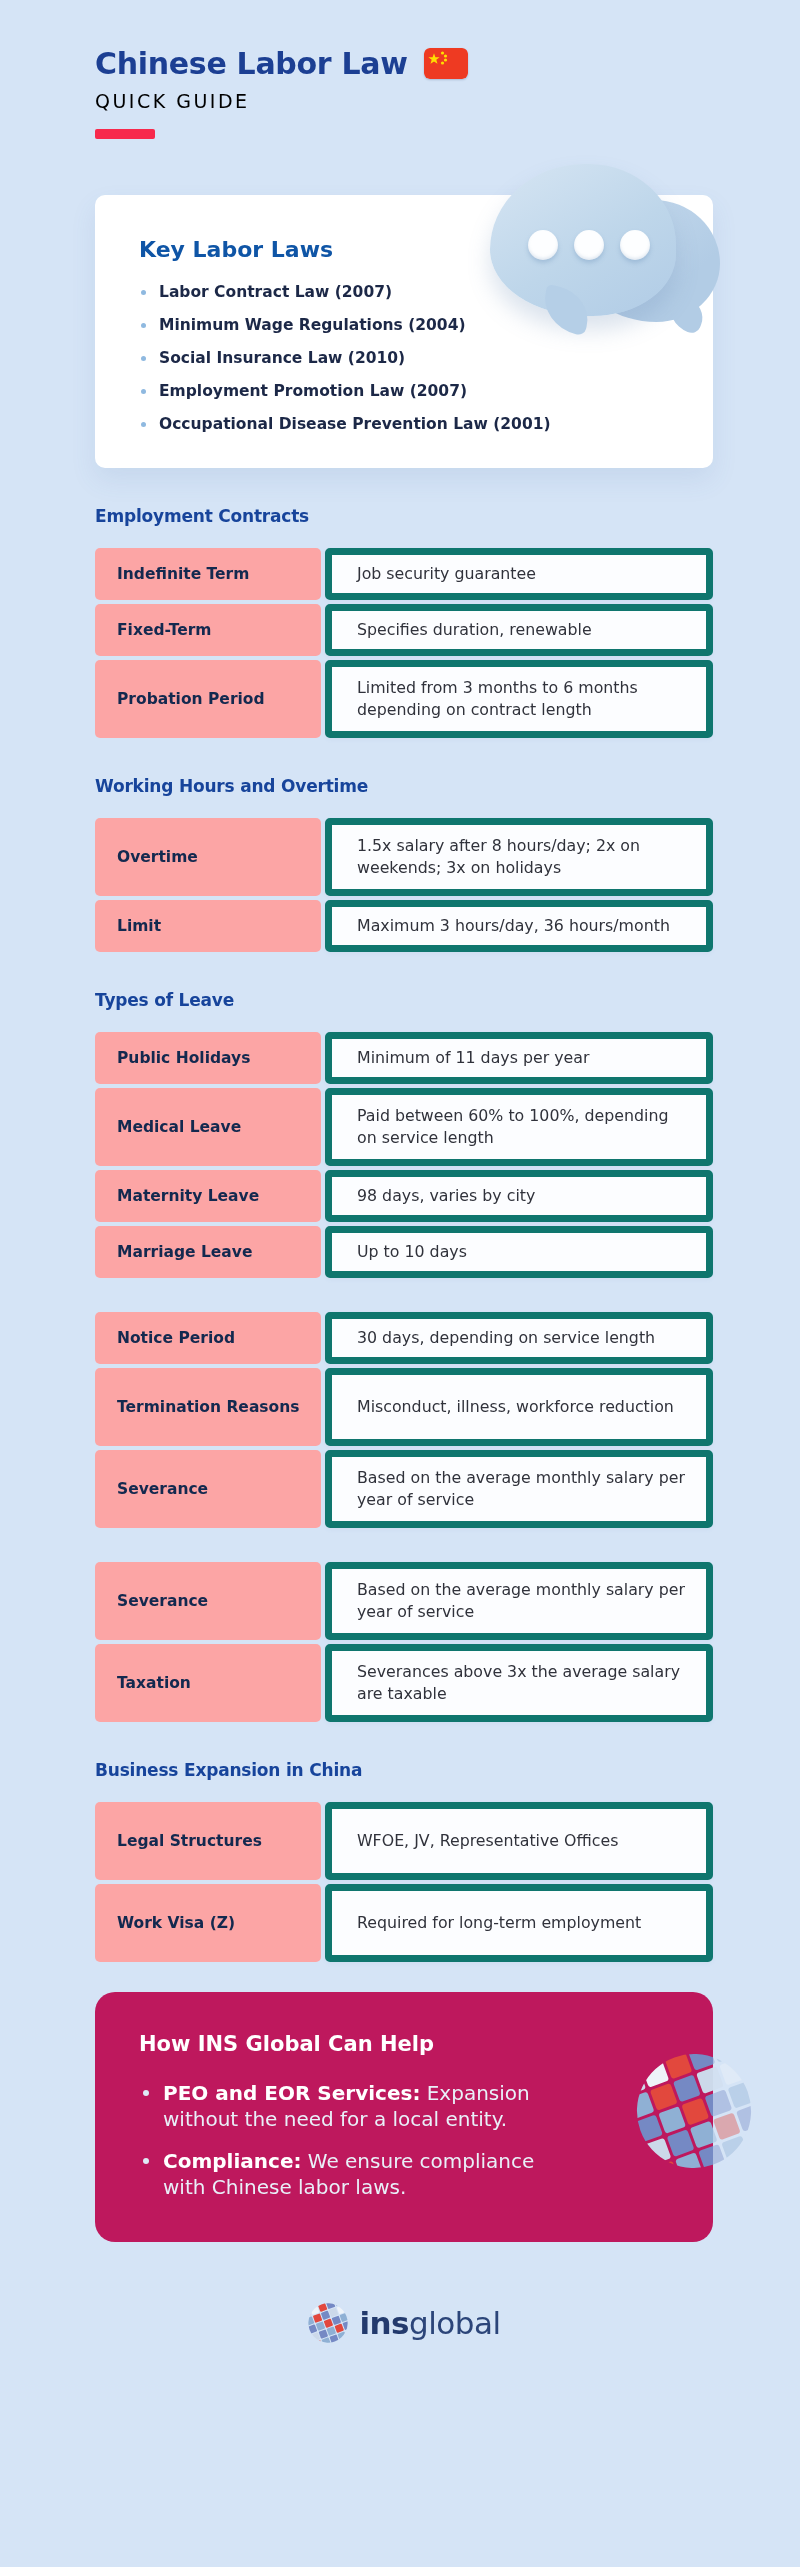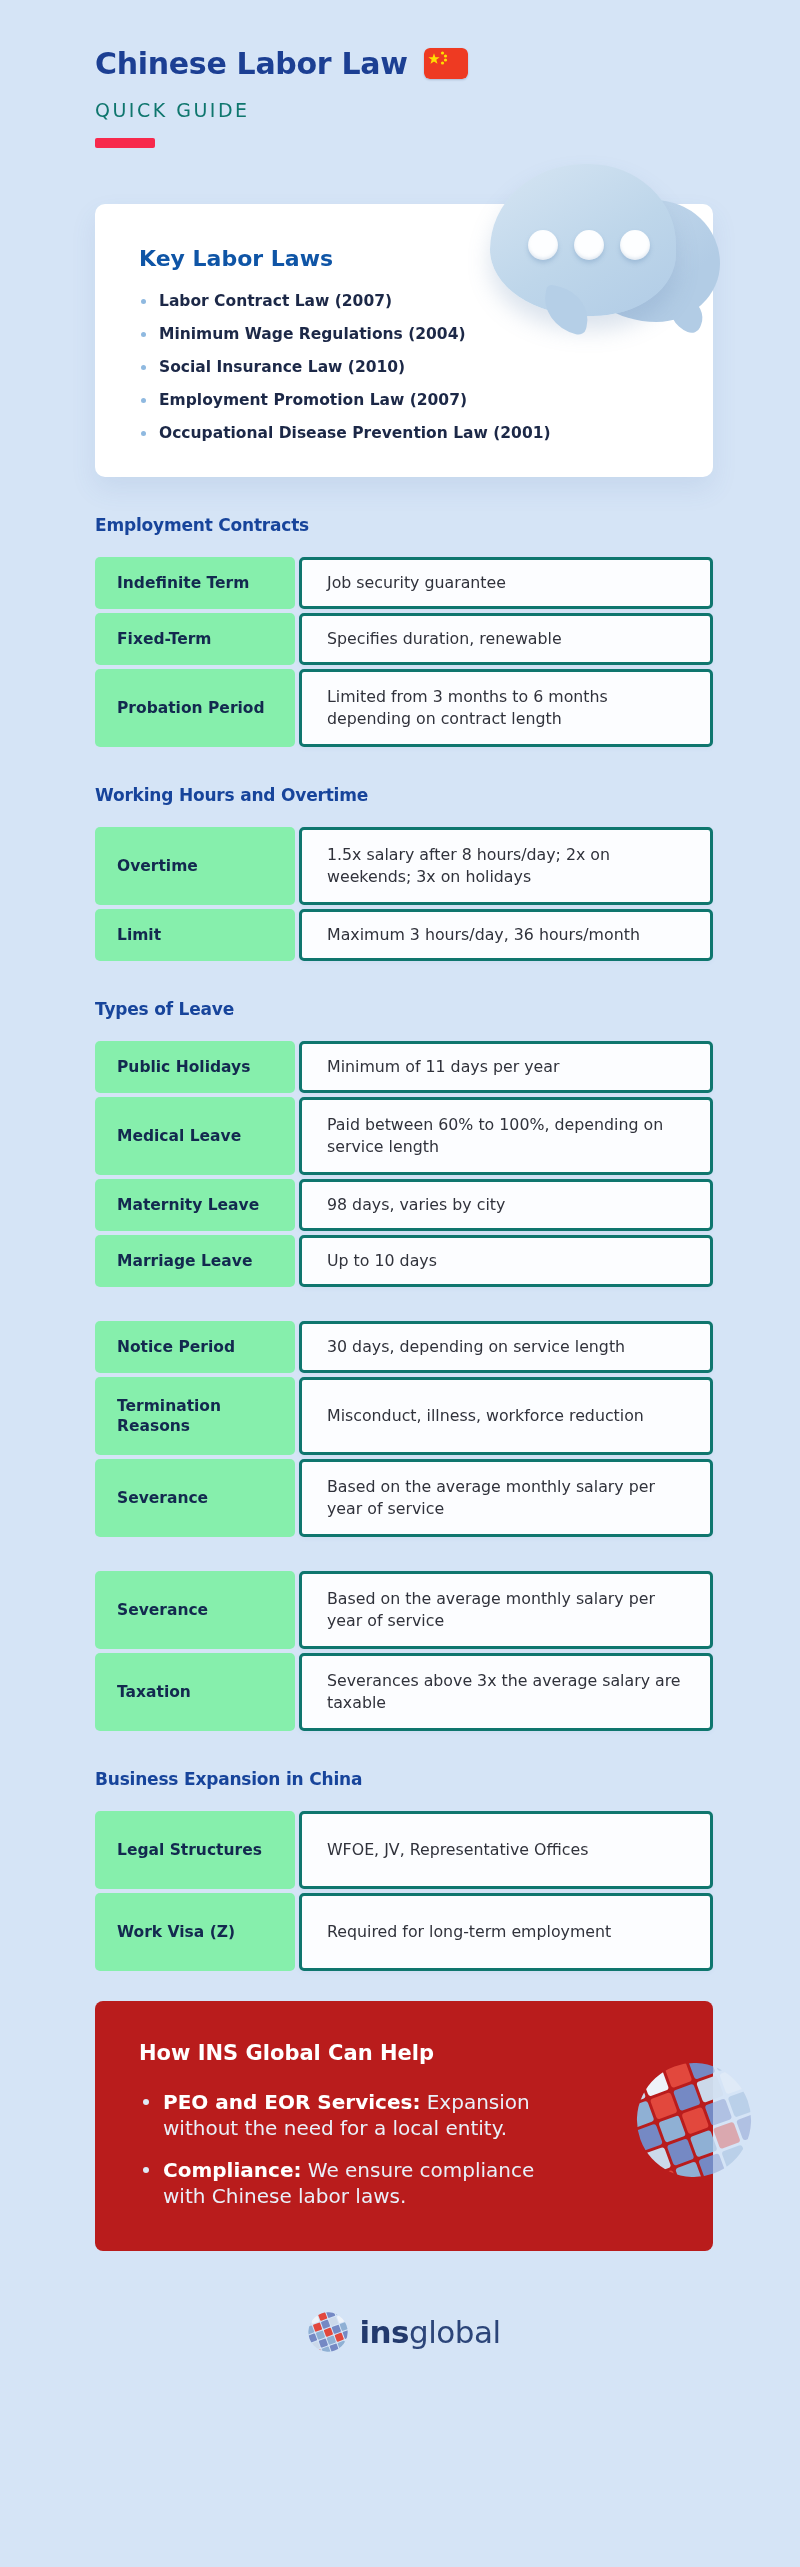--- a/index.html
+++ b/index.html
@@ -10,21 +10,21 @@
     font-family:"DejaVu Sans","Liberation Sans",sans-serif;
     -webkit-font-smoothing:antialiased;
   }
   .content { position:relative; width:618px; margin:0 auto 0 95px; }
 
   
   .header { padding-top:46px; position:relative; }
   .title-row { display:flex; align-items:center; gap:16px; }
   .page-title { font-size:30px; font-weight:bold; color:#1c3f93; letter-spacing:-0.3px; }
   .flag { width:44px; height:31px; border-radius:6px; overflow:hidden; box-shadow:0 1px 2px rgba(40,70,120,.25); flex:0 0 auto; }
-  .page-subtitle { margin-top:18px; font-size:19px; font-weight:500; color:#0f766e; letter-spacing:2.5px; }
+  .page-subtitle { margin-top:9px; font-size:19px; font-weight:500; color:#000000; letter-spacing:2.5px; }
   .accent-bar { margin-top:17px; width:60px; height:10px; border-radius:2px; background:#f7294c; }
 
   
   .bubble-wrap { position:absolute; top:158px; left:478px; width:268px; height:190px; z-index:3; pointer-events:none; }
   .bubble-back { position:absolute; right:26px; top:42px; width:138px; height:122px;
     background:linear-gradient(140deg,#c7dbee 0%,#b2cce5 70%); border-radius:52% 48% 46% 54% / 55% 52% 48% 45%; }
   .bubble-back::after { content:""; position:absolute; bottom:-8px; right:16px; width:36px; height:32px;
     background:#b2cce5; border-radius:10% 70% 30% 80%; transform:rotate(22deg); }
   .bubble-main { position:absolute; left:12px; top:6px; width:186px; height:152px;
     background:linear-gradient(150deg,#d6e5f3 0%,#bed6ea 55%,#b1cce6 100%);
@@ -46,27 +46,27 @@
   .key-list li::before { content:""; position:absolute; left:2px; top:8px; width:5px; height:5px;
     border-radius:50%; background:#8fb9e0; }
 
   
   .section { margin-top:34px; }
   .section-title { font-size:17px; line-height:28px; font-weight:bold; color:#17449b; letter-spacing:-0.2px; }
   .info-table { margin-top:18px; display:flex; flex-direction:column; gap:4px; }
   .row { display:flex; gap:4px; min-height:52px; }
   .row.tall { min-height:78px; }
   .cell { border-radius:5px; display:flex; align-items:center; }
-  .cell.label { width:200px; flex:0 0 auto; background:#86efac; padding:8px 0 8px 22px;
+  .cell.label { width:226px; flex:0 0 auto; background:#fca5a5; padding:8px 0 8px 22px;
     font-size:15.5px; font-weight:bold; color:#13294f; line-height:20px; }
-  .cell.value { flex:1; background:#fcfdff; border:3px solid #0f766e; padding:8px 16px 8px 25px;
+  .cell.value { flex:1; background:#fcfdff; border:7px solid #0f766e; padding:8px 16px 8px 25px;
     font-size:15.8px; color:#30323b; line-height:22px; box-shadow:0 2px 4px rgba(90,120,170,.05); }
 
   
-  .help-card { position:relative; z-index:1; margin-top:30px; background:#b91c1c; border-radius:8px;
+  .help-card { position:relative; z-index:1; margin-top:30px; background:#be185d; border-radius:20px;
     padding:40px 150px 42px 44px; color:#fff; }
   .help-title { font-size:21px; font-weight:bold; color:#ffffff; }
   .help-list { list-style:none; margin-top:24px; }
   .help-list li { position:relative; padding-left:24px; font-size:20px; line-height:26px;
     color:#e9f0f9; margin-top:16px; }
   .help-list li::before { content:""; position:absolute; left:4px; top:10px; width:6px; height:6px;
     border-radius:50%; background:#dfe9f5; }
   .help-lead { font-weight:bold; color:#ffffff; }
   .help-globe { position:absolute; top:58px; right:-42px; width:122px; height:122px; }
   .help-globe-fade { position:absolute; top:0; bottom:0; right:-46px; width:46px;

